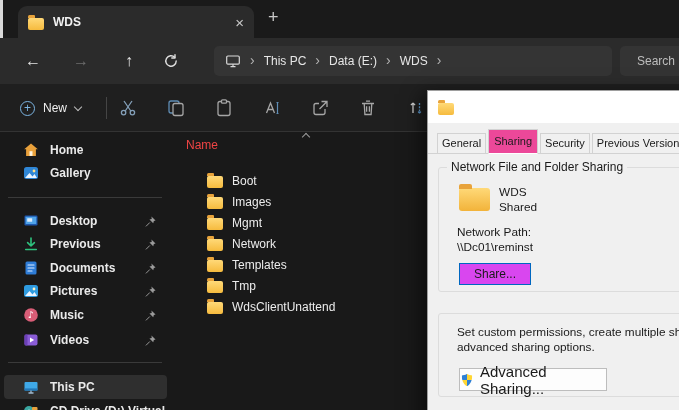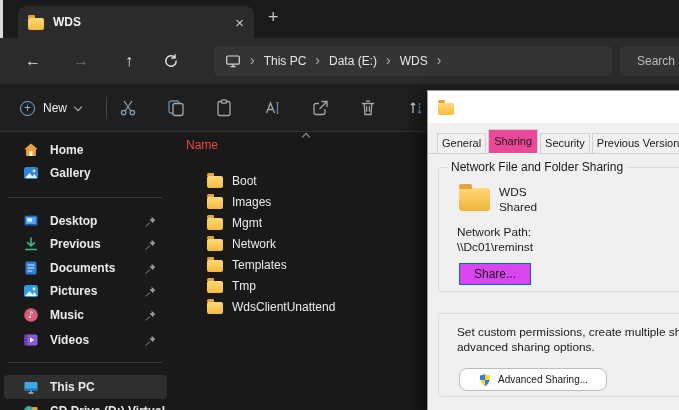--- a/index.html
+++ b/index.html
@@ -65,21 +65,21 @@
   .dlg-tab{border:1px solid #d2d2d2;border-bottom:none;background:#f0f0f0;padding:3px 4px 4px;margin-right:2px;white-space:nowrap;}
   .dlg-tab.active{background:#ec4899;padding:5px 5px 6px;position:relative;margin-bottom:-1px;border-bottom:1px solid #fff;}
   .group{position:absolute;left:10px;width:300px;border:1px solid #dcdcdc;border-radius:3px;}
   .group-legend{position:absolute;top:-8px;left:8px;background:#f0f0f0;padding:0 4px;}
   .g1{top:76px;height:125px;}
   .g2{top:222px;height:84px;}
   .share-btn{position:absolute;left:20px;top:95px;width:72px;height:22px;background:#d946ef;
     border:1px solid #0067c0;border-radius:0;font-size:12px;color:#1a1a1a;
     display:flex;align-items:center;justify-content:center;}
   .adv-btn{position:absolute;left:20px;top:54px;width:148px;height:23px;background:#fdfdfd;
-    border:1px solid #bdbdbd;border-radius:8px;font-size:10px;color:#1a1a1a;
+    border:1px solid #bdbdbd;border-radius:0;font-size:15px;color:#1a1a1a;
     display:flex;align-items:center;justify-content:center;gap:6px;}
   .dlg-text{position:absolute;font-size:11.8px;line-height:15px;white-space:nowrap;}
   svg{display:block;flex:none;}
 </style>
 </head>
 <body>
 
 <div class="abs" id="tabbar">
   <div class="abs tab">
     <span class="fold"></span>

